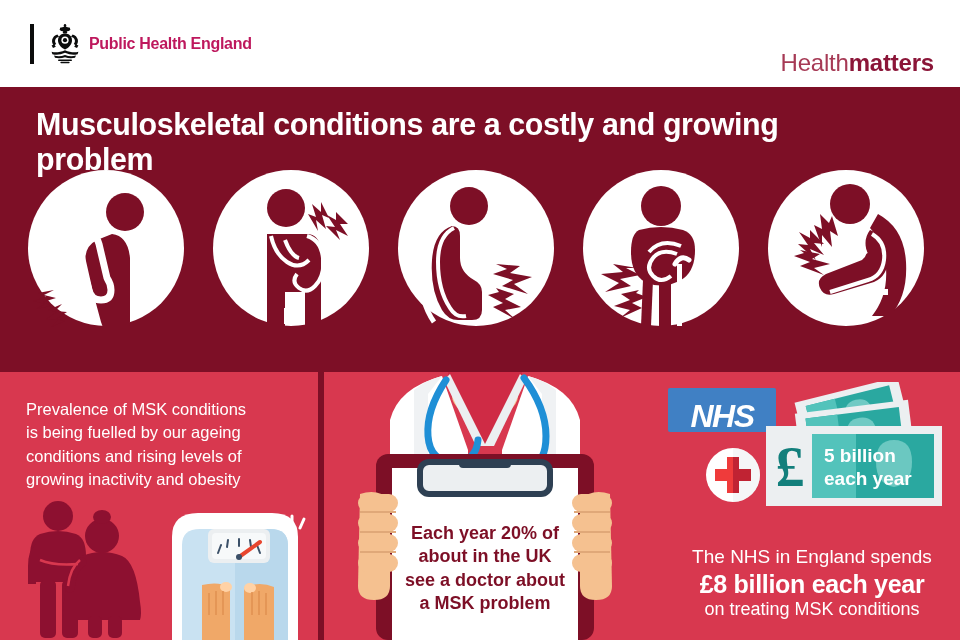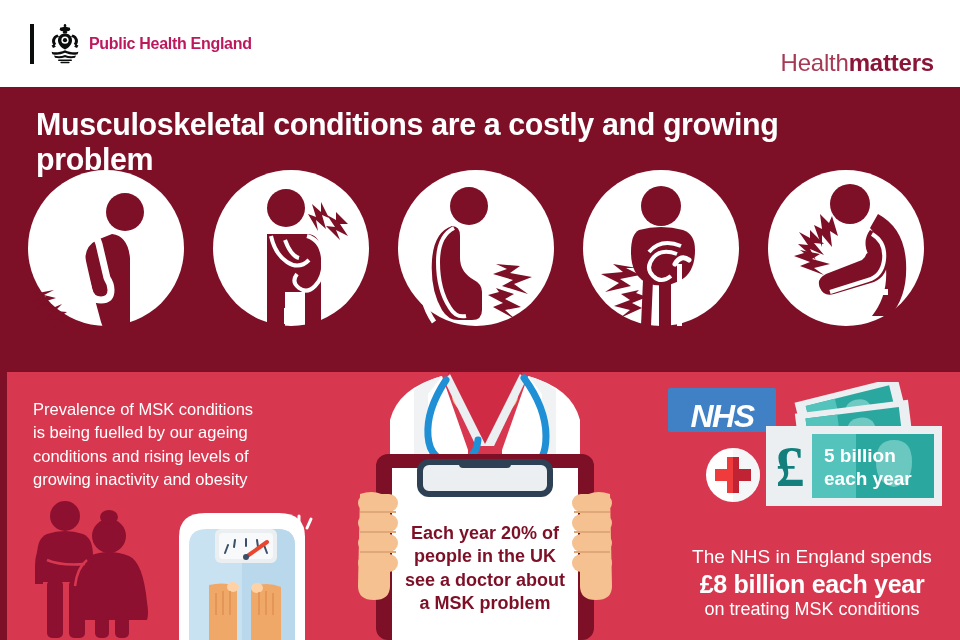--- a/index.html
+++ b/index.html
@@ -31,21 +31,21 @@
            transform:scaleX(0.95);transform-origin:left center;}
   .icon-row{position:absolute;left:0;top:78px;width:960px;height:175px;}
   .icon-circle{position:absolute;width:160px;height:160px;top:3px;}
   .icon-circle svg{display:block;width:160px;height:160px;}
   .ic0{left:26px;} .ic1{left:211px;} .ic2{left:396px;}
   .ic3{left:581px;} .ic4{left:766px;}
 
   
   .panels{position:absolute;left:0;top:368px;width:960px;height:272px;background:#7d0f26;}
   .panel{position:absolute;top:4px;height:268px;background:#d8384f;overflow:hidden;}
-  .p-left{left:7px;width:318px;}
+  .p-left{left:0;width:318px;}
   .p-mid{left:324px;width:387px;}
   .p-right{left:652px;width:308px;}
 
   
   .left-copy{position:absolute;left:26px;top:26px;width:272px;color:#ffffff;
              font-size:16.5px;line-height:1.42;font-family:"Liberation Sans",sans-serif;}
   .left-copy b{font-weight:400;}
   .family{position:absolute;left:22px;top:128px;width:130px;height:140px;}
   .scale{position:absolute;left:152px;top:135px;width:166px;height:133px;}
 
@@ -305,21 +305,21 @@
           <line x1="36" y1="160" x2="72" y2="160"></line>
           <line x1="36" y1="180" x2="72" y2="180"></line>
           <line x1="250" y1="140" x2="286" y2="140"></line>
           <line x1="250" y1="160" x2="286" y2="160"></line>
           <line x1="250" y1="180" x2="286" y2="180"></line>
         </g>
       </svg>
 
       <div class="clip-text">
         <div>Each year 20% of</div>
-        <div>people in the UK</div>
+        <div>about in the UK</div>
         <div>see a doctor about</div>
         <div>a MSK problem</div>
       </div>
     </div>
 
     <div class="panel p-right">
 
       <div class="nhs-badge">
         <span>NHS</span>
       </div>

